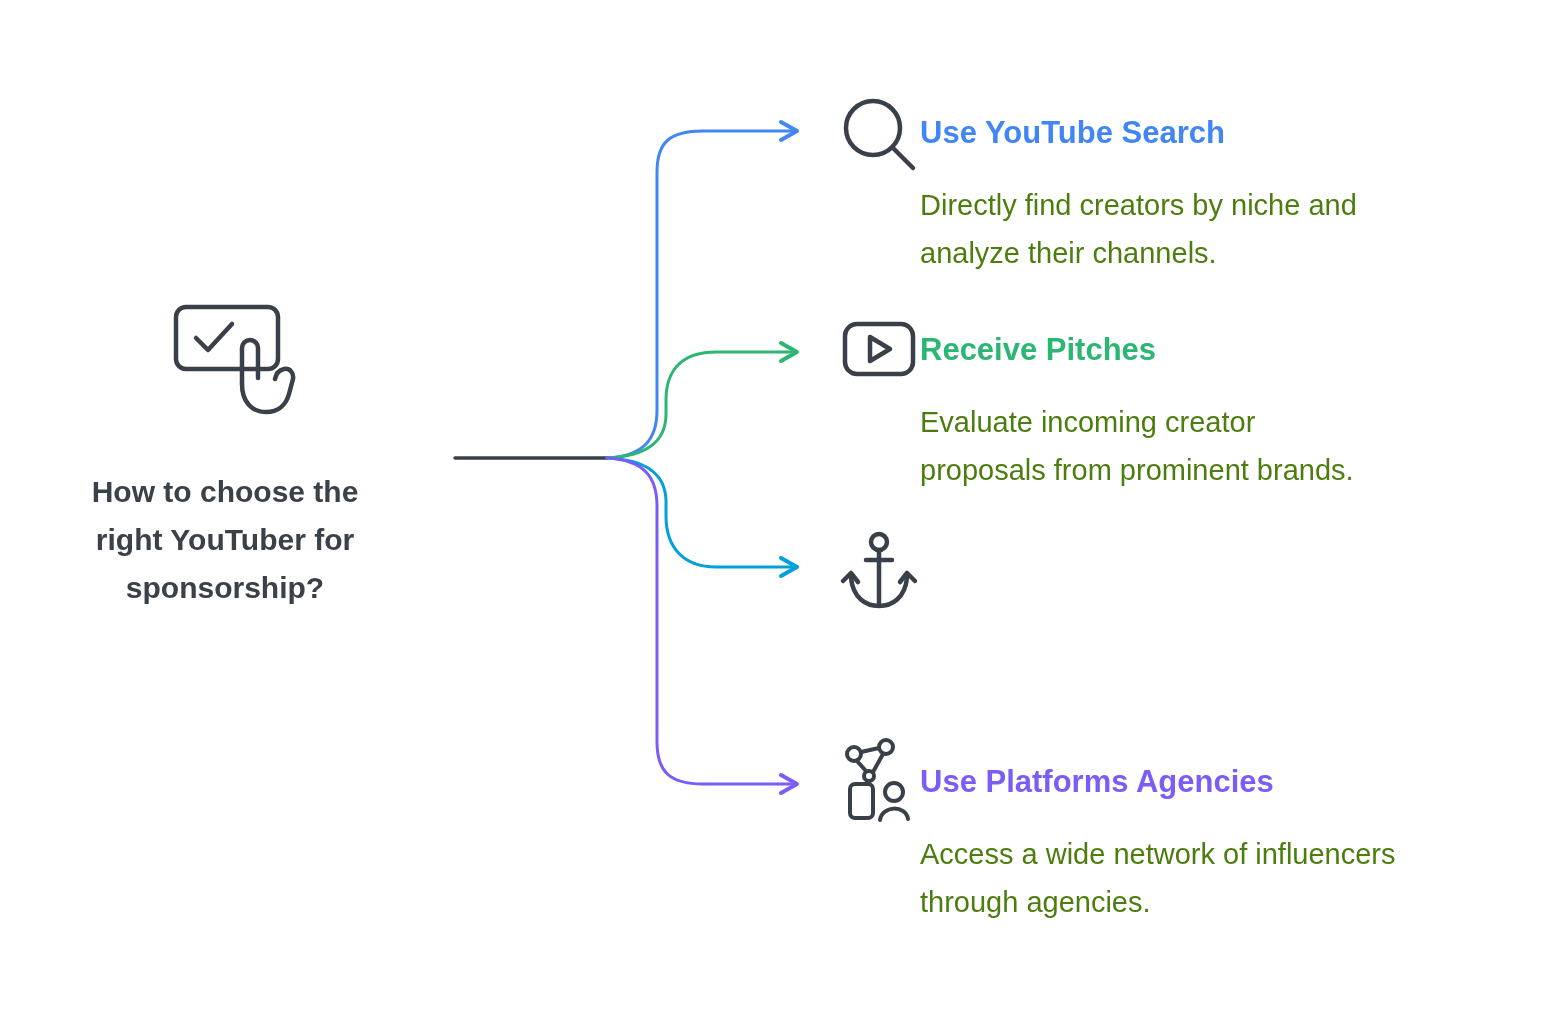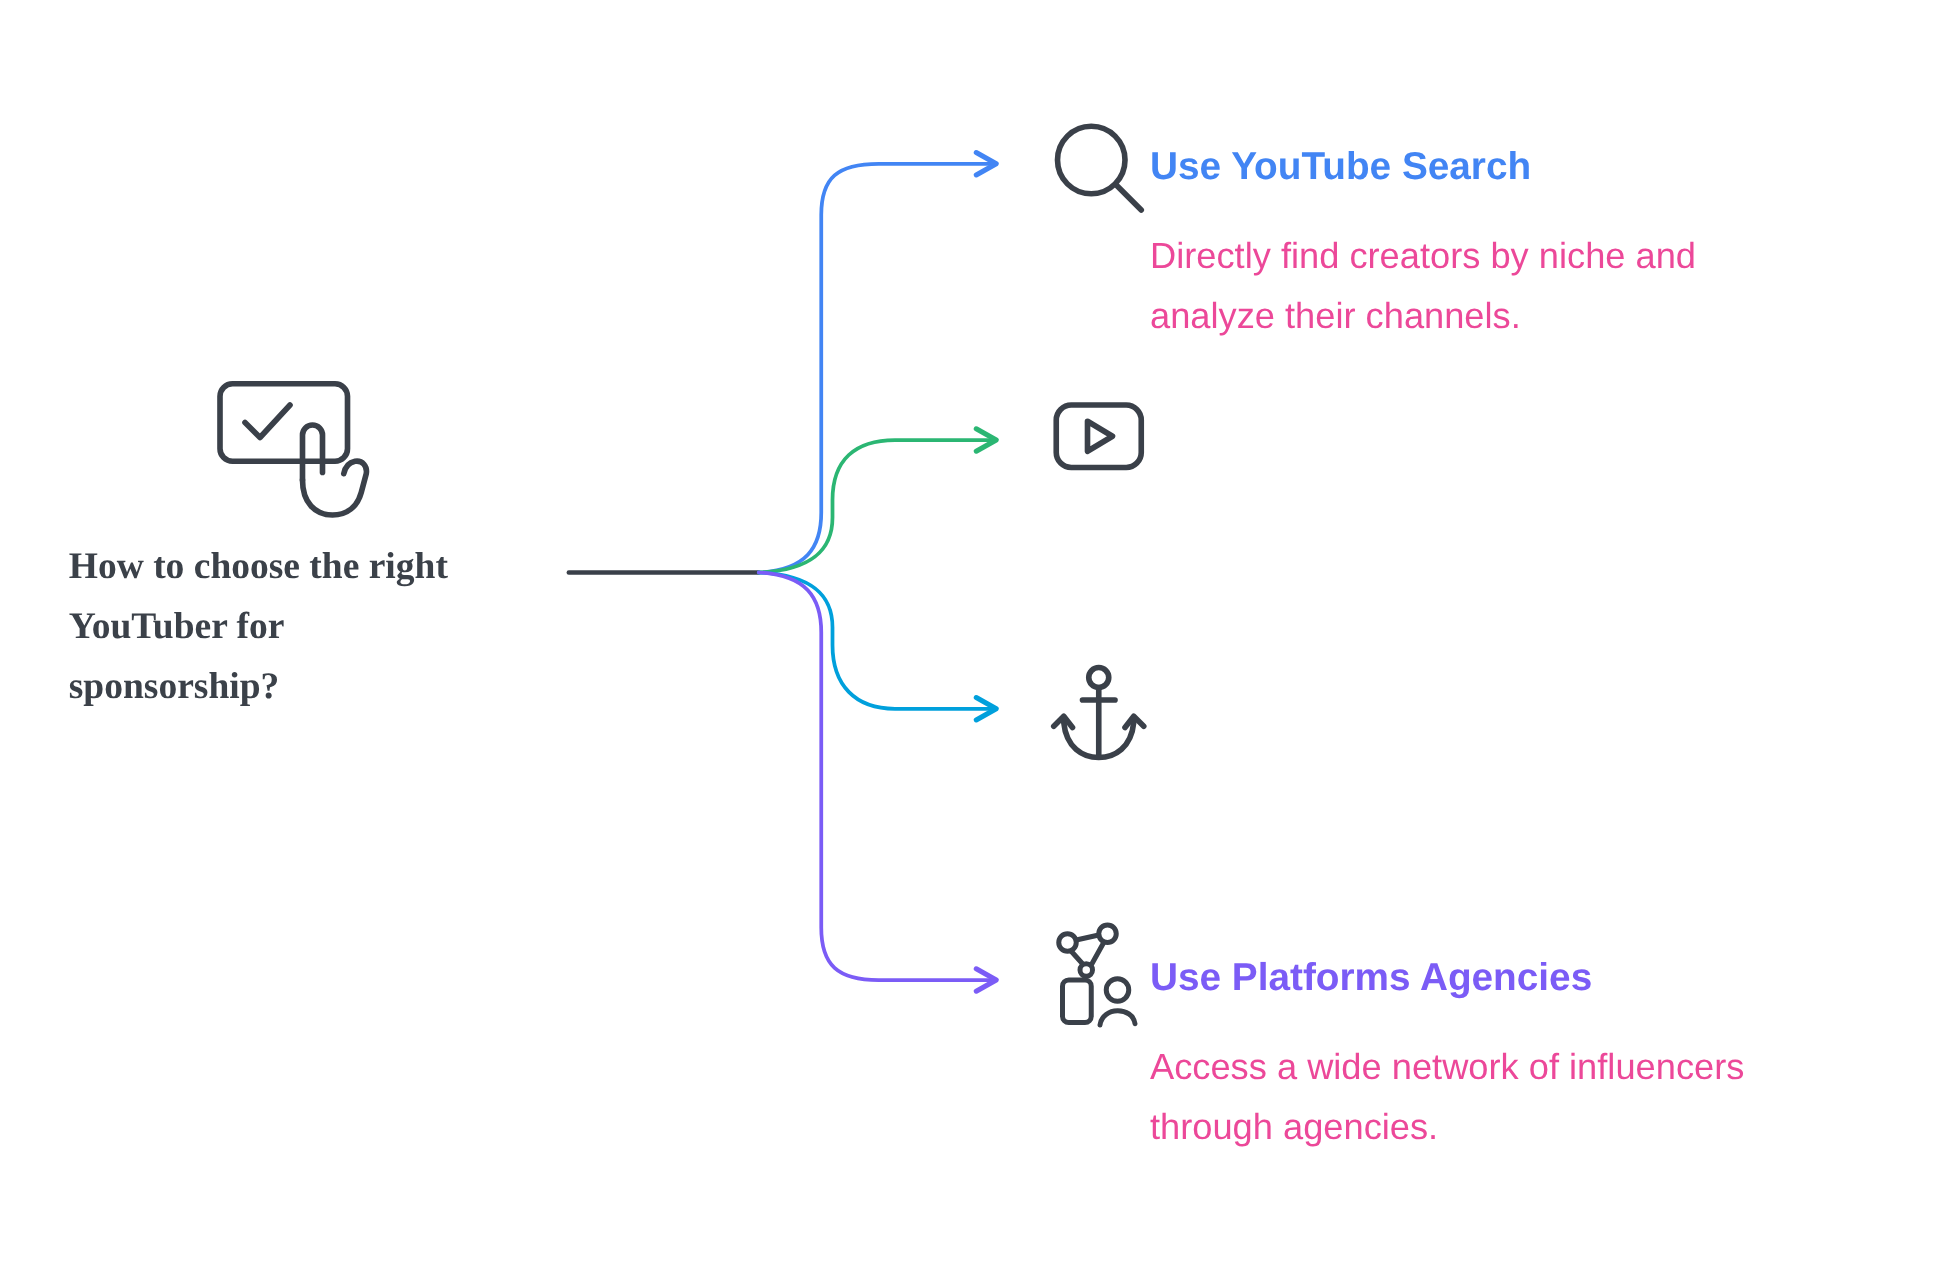--- a/index.html
+++ b/index.html
@@ -6,28 +6,27 @@
   .canvas{
     position:relative;
     width:1564px;height:1024px;
     background:#ffffff;
     font-family:"Liberation Sans","DejaVu Sans",sans-serif;
     color:#3b4149;
     overflow:hidden;
   }
   svg.layer{position:absolute;left:0;top:0;width:1564px;height:1024px;}
   .root-label{
-    position:absolute;left:55px;top:429px;width:340px;
-    font-size:30px;font-weight:700;line-height:48px;
+    position:absolute;left:55px;top:468px;width:340px;
+    text-align:center;font-size:30px;font-weight:700;line-height:48px;
     color:#3b4149;
-    font-family:Liberation Serif, serif;
   }
   .branch{position:absolute;left:920px;}
   .branch h3{margin:0;font-size:31px;font-weight:700;line-height:40px;}
-  .branch p{margin:28px 0 0 0;font-size:29px;line-height:48px;color:#ec4899;font-weight:400;}
+  .branch p{margin:28px 0 0 0;font-size:29px;line-height:48px;color:#4d7c0f;font-weight:400;}
   .b1{top:113px;} .b2{top:330px;} .b3{top:546px;} .b4{top:762px;}
   .c0{color:#4285f4;} .c1{color:#2bb673;} .c2{color:#00a0dc;} .c3{color:#7b5cf6;}
   .b1 p{max-width:540px;} .b2 p{max-width:465px;} .b3 p{max-width:545px;} .b4 p{max-width:530px;}
 </style>
 </head>
 <body>
 
 <div class="canvas">
 
   <svg class="layer" viewBox="0 0 1564 1024" fill="none">
@@ -92,20 +91,24 @@
     </g>
   </svg>
 
   <div class="root-label">How to choose the right YouTuber for sponsorship?</div>
 
   <div class="branch b1">
     <h3 class="c0">Use YouTube Search</h3>
     <p>Directly find creators by niche and analyze their channels.</p>
   </div>
 
+  <div class="branch b2">
+    <h3 class="c1">Receive Pitches</h3>
+    <p>Evaluate incoming creator proposals from prominent brands.</p>
+  </div>
 
   <div class="branch b3">
   </div>
 
   <div class="branch b4">
     <h3 class="c3">Use Platforms Agencies</h3>
     <p>Access a wide network of influencers through agencies.</p>
   </div>
 
 </div>

